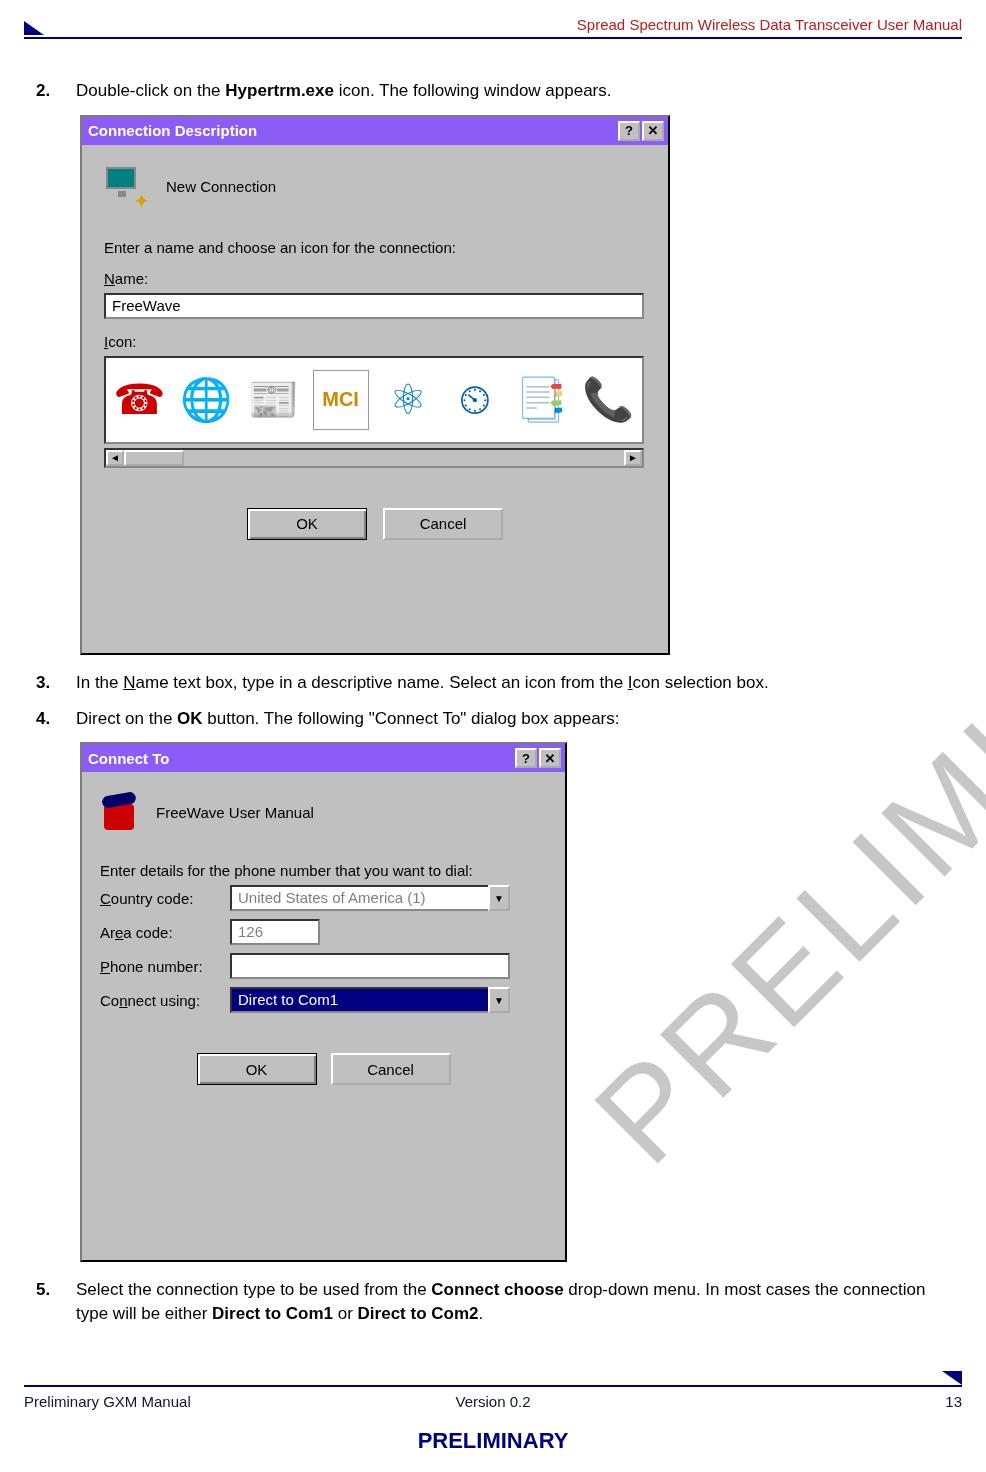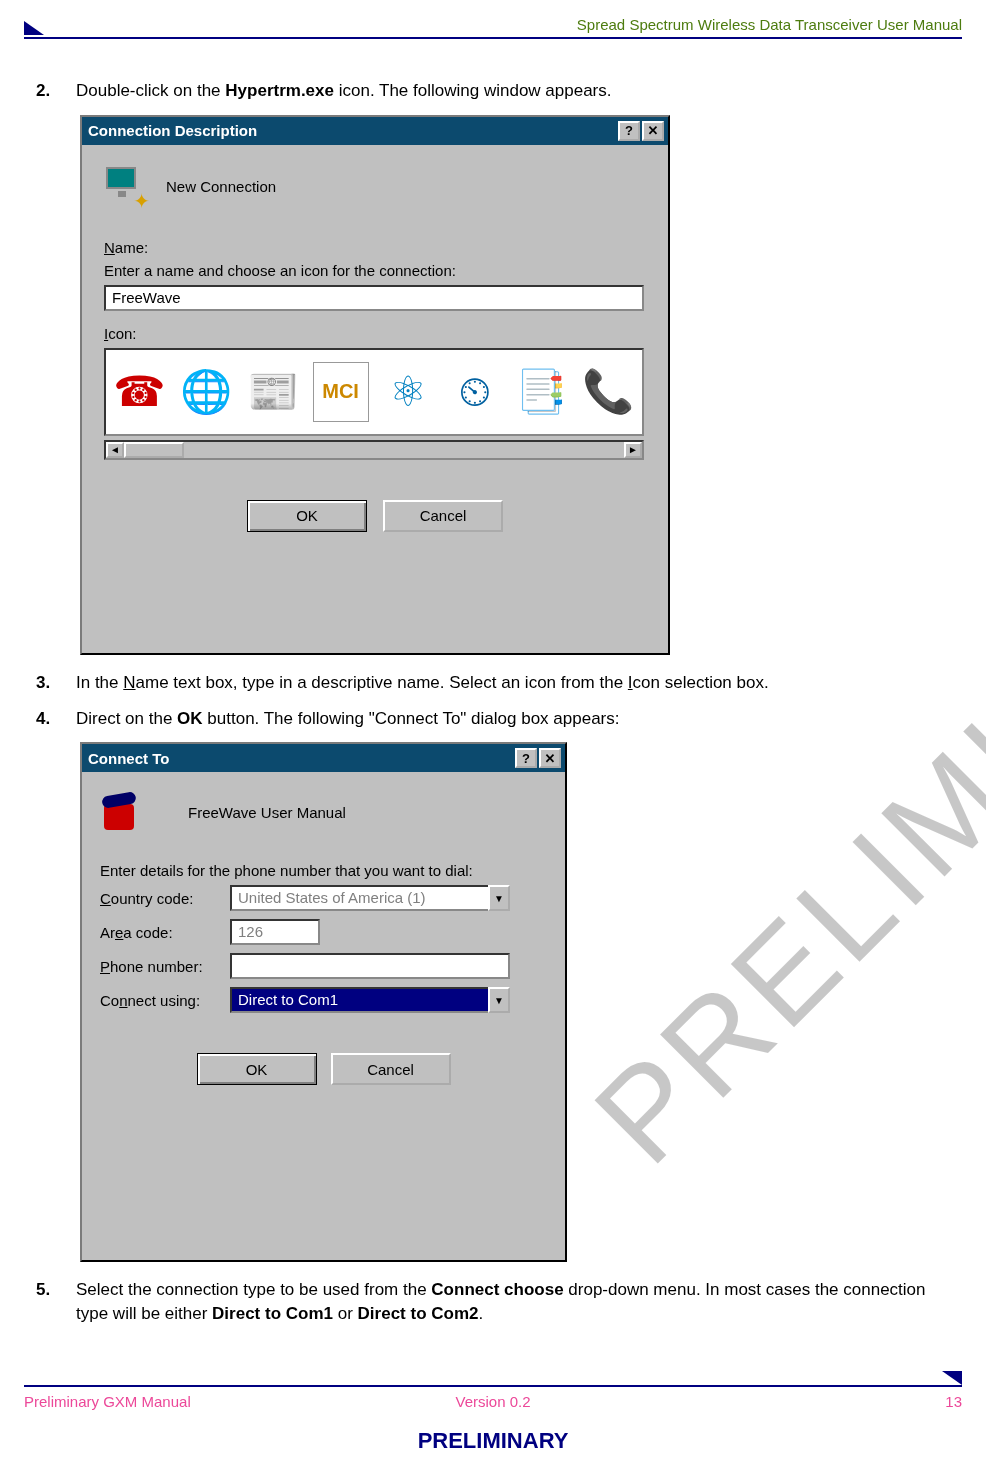--- a/index.html
+++ b/index.html
@@ -20,21 +20,21 @@
     }
     .header-nib {
       border-left: 20px solid #000080;
       border-top: 14px solid transparent;
       border-bottom: 0;
       margin-right: 8px;
     }
     .header-title {
       flex: 1;
       text-align: right;
-      color: #4d7c0f;
+      color: #b91c1c;
       font-size: 15px;
       padding-bottom: 2px;
       font-weight: normal;
     }
     .hr-top { border: none; border-top: 2px solid #000080; margin-bottom: 40px;}
     .content { padding: 0 12px; }
     .step { display: flex; margin-bottom: 12px; font-size: 17px; line-height: 1.4;}
     .step-num { font-weight: bold; width: 40px; flex-shrink:0;}
     .step-text { flex: 1; }
     .underline { text-decoration: underline; }
@@ -44,21 +44,21 @@
     .dlg {
       border: 2px solid #7b7b7b;
       border-right-color:#000;
       border-bottom-color:#000;
       background: #c0c0c0;
       font-family: "MS Sans Serif", Tahoma, sans-serif;
       position: relative;
     }
     .dlg1 { width: 590px; height: 540px; }
     .titlebar {
-      background: #0c4a6e;
+      background: #8b5cf6;
       color: #fff;
       display: flex;
       align-items: center;
       height: 28px;
       padding: 0 4px;
       font-weight: bold;
       font-size: 15px;
     }
     .titlebar-text { flex: 1; padding-left: 2px;}
     .titlebar-btn {
@@ -115,21 +115,21 @@
       background:#c0c0c0;
       border:2px outset #fff;
       font-size:15px; font-family:inherit;
       display:flex; align-items:center; justify-content:center;
     }
     .win-btn.default { border:1px solid #000; box-shadow: inset 2px 2px #fff, inset -2px -2px #808080;}
 
     
     .dlg2 { width: 487px; height: 520px; }
     .dlg2 .dlg-body { padding: 20px 18px 16px 18px;}
-    .fw-row {display:flex;align-items:center;margin-bottom:30px;gap:32px;}
+    .fw-row {display:flex;align-items:center;margin-bottom:30px;}
     .phone-icon {width:40px;height:40px;margin-right:16px;position:relative;}
     .phone-body{width:30px;height:26px;background:#c00;border-radius:4px;position:absolute;bottom:2px;left:4px;}
     .phone-handset{width:34px;height:12px;background:#006;border-radius:6px;position:absolute;top:2px;left:2px;transform:rotate(-10deg);}
     .form-row {display:flex;align-items:center;margin-bottom:8px;}
     .form-row .fl{width:130px;}
     .text-field {
       height:26px; background:#fff; border:2px inset #888;
       padding:2px 6px; font-size:15px; width:280px;
     }
     .text-field.short{width:90px;}
@@ -151,21 +151,21 @@
       transform-origin: center;
       letter-spacing: 6px;
       pointer-events: none;
       font-family: Arial, sans-serif;
       white-space: nowrap;
     }
 
     
     .footer-wrap { position:absolute; bottom: 18px; left:24px; right:24px;}
     .hr-bot { border:none; border-top:2px solid #000080; margin-bottom:6px;}
-    .footer-line { display:flex; color:#ec4899; font-size:15px;}
+    .footer-line { display:flex; color:#0f172a; font-size:15px;}
     .footer-line .fl-left{flex:1;text-align:left;}
     .footer-line .fl-mid{flex:1;text-align:center;}
     .footer-line .fl-right{flex:1;text-align:right;}
     .footer-nib {
       position:absolute; right:0; top:-14px;
       border-right: 20px solid #000080;
       border-bottom: 14px solid transparent;
     }
     .prelim-footer {text-align:center; color:#000080; font-size:22px; font-weight:bold; margin-top:18px;}
   </style>
@@ -196,24 +196,24 @@
           <div class="titlebar-btn">✕</div>
         </div>
         <div class="dlg-body">
           <div class="new-conn-row">
             <div class="new-conn-icon">
               <div class="monitor"></div>
                 <div class="spark">✦</div>
             </div>
             <span>New Connection</span>
           </div>
+          <div class="label-row">Enter a name and choose an icon for the connection:</div>
           <div class="label-row" style="margin-top:14px;">
             <span class="underline">N</span><span>ame:</span>
           </div>
-          <div class="label-row">Enter a name and choose an icon for the connection:</div>
           <input class="inset-input" value="FreeWave" style="">
           <div class="label-row" style="margin-top:14px;">
             <span class="underline">I</span><span>con:</span>
           </div>
           <div class="icon-picker">
             <div class="ic" style="color:#c00;">☎</div>
             <div class="ic" style="color:#0070c0;">🌐</div>
             <div class="ic" style="color:#555;">📰</div>
             <div class="ic" style="font-size:20px;font-weight:bold;color:#c80;border:1px solid #999;padding:6px;">MCI</div>
             <div class="ic" style="color:#0080c0;">⚛</div>

